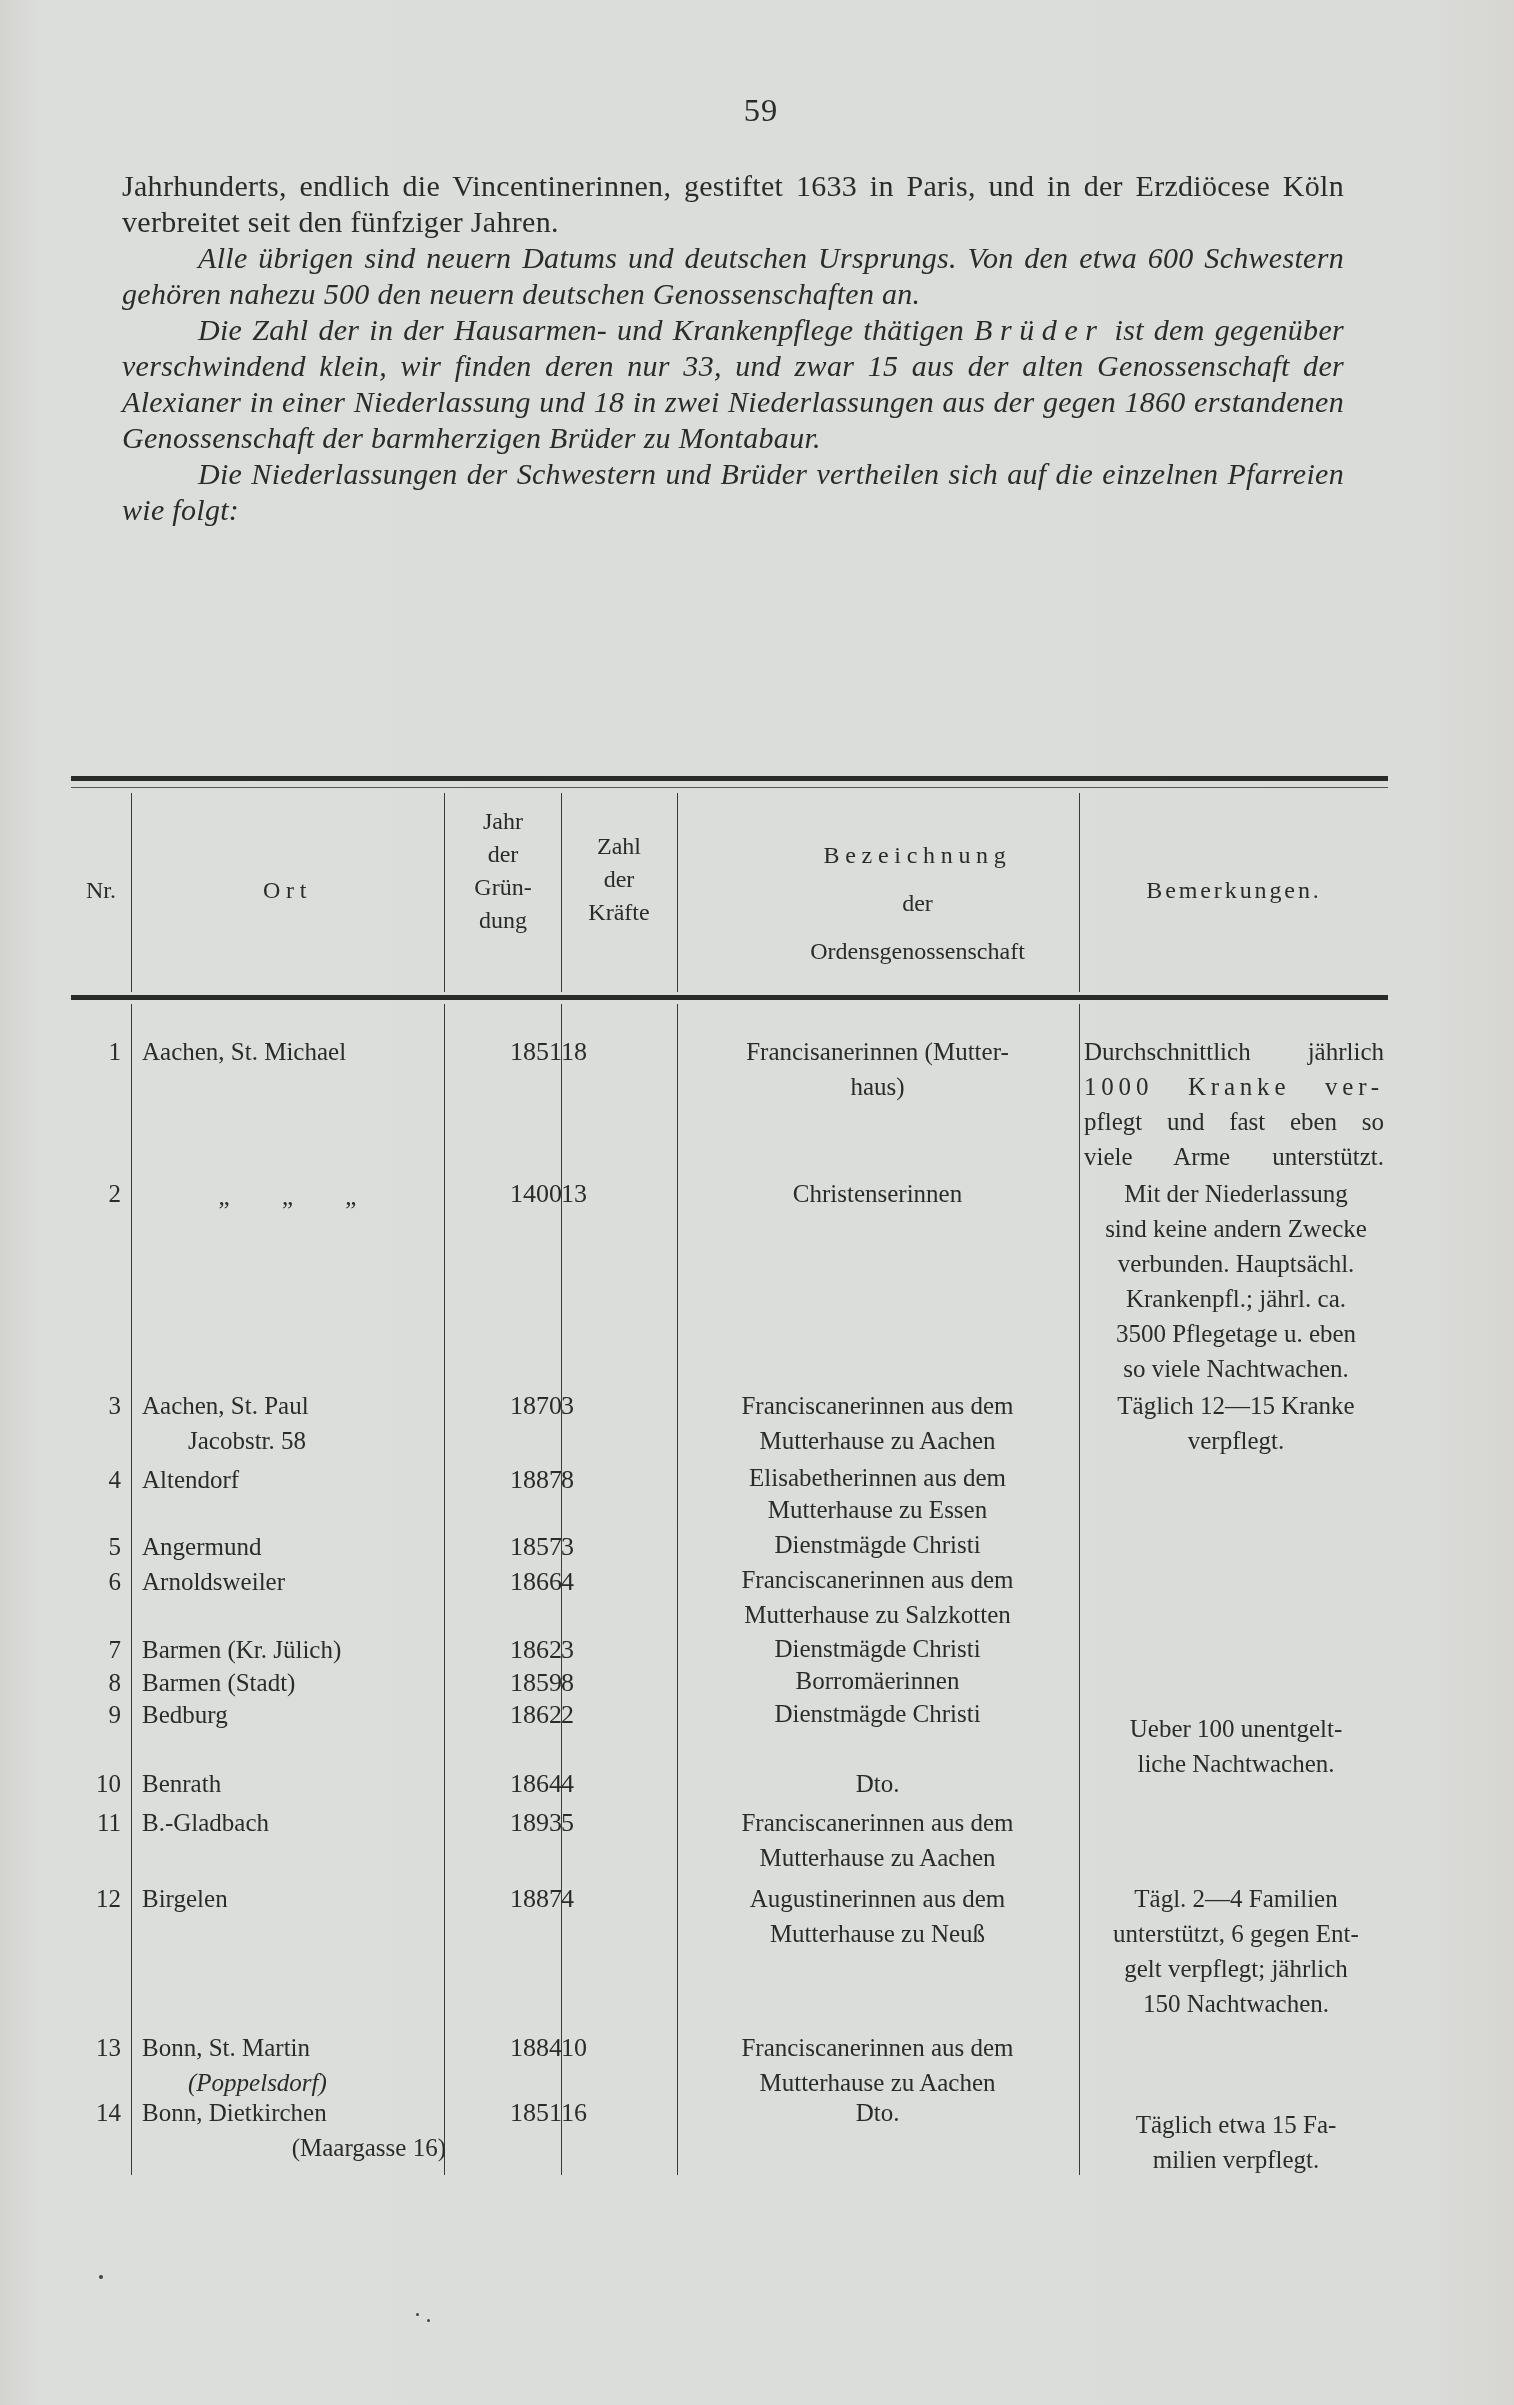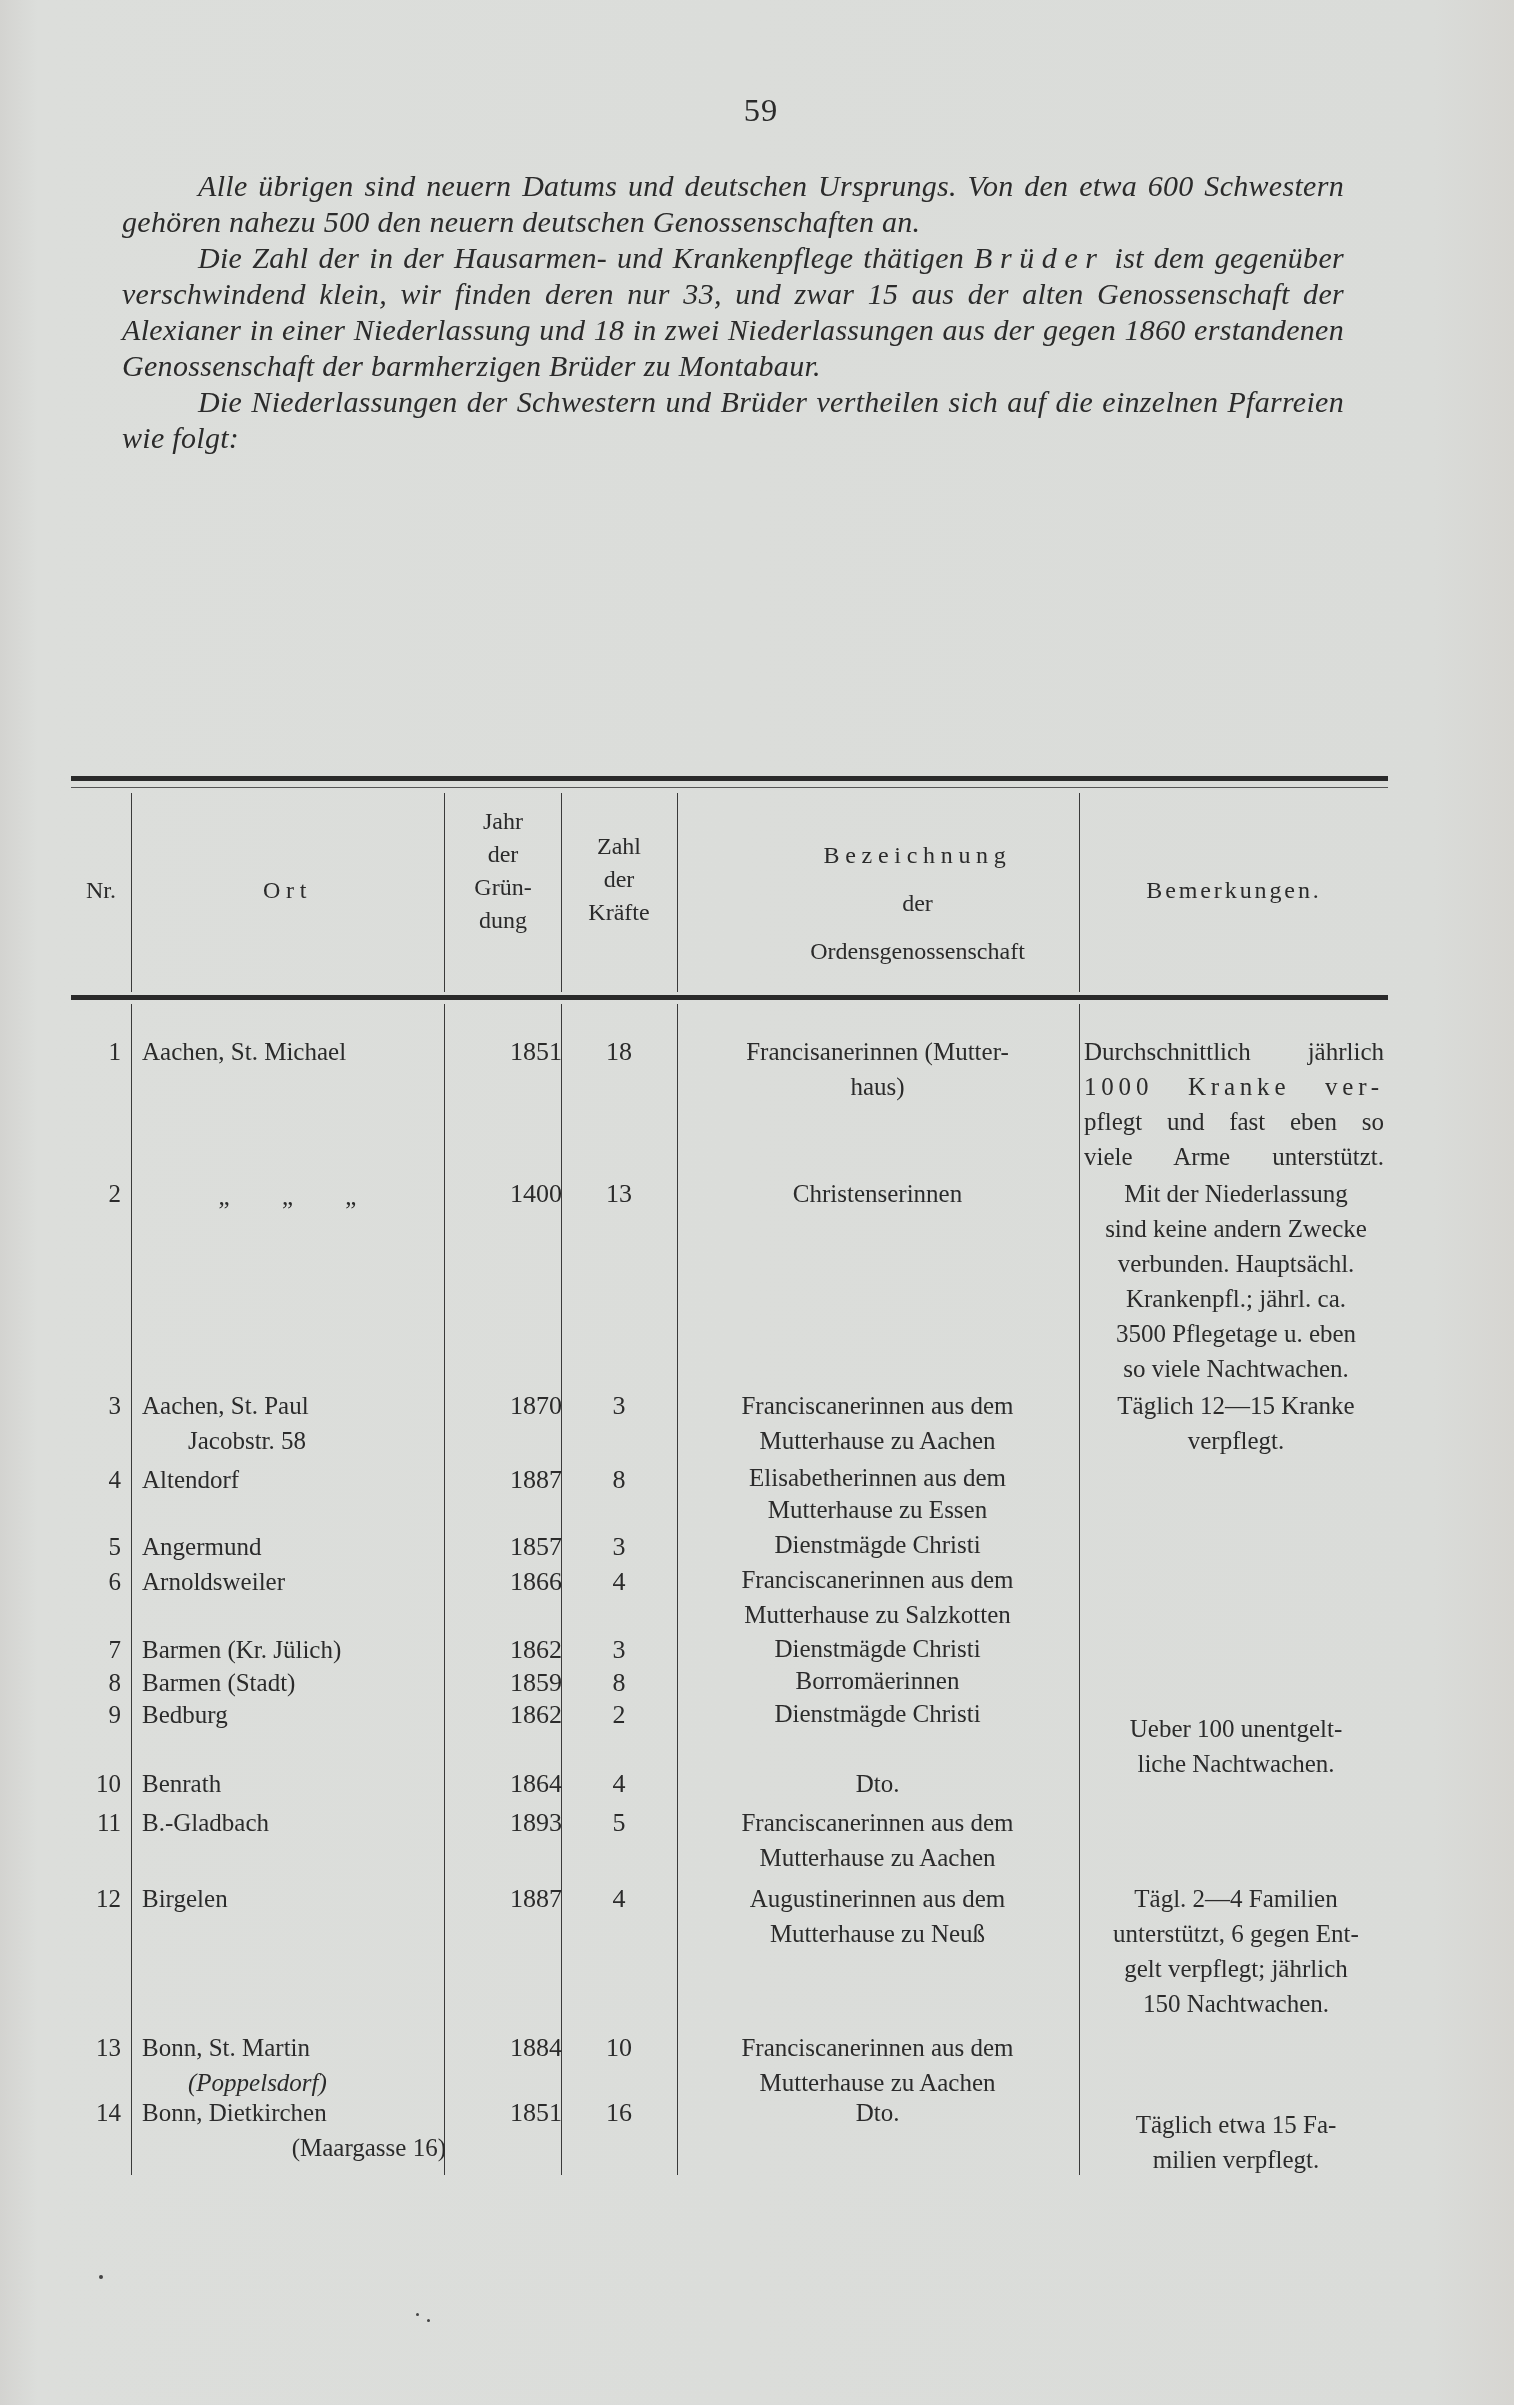--- a/index.html
+++ b/index.html
@@ -79,35 +79,36 @@
   }
   .th .wide { letter-spacing: 5.7px; }
   .cell {
     position: absolute;
     font-size: 25px;
     line-height: 35px;
   }
   .c-nr { left: 0; width: 50px; text-align: right; }
   .c-ort { left: 71px; width: 304px; text-align: left; }
   .c-jahr { left: 375px; width: 116px; text-align: right; font-size: 26px; }
-  .c-zahl { left: 490px; width: 116px; text-align: center; font-size: 26px; }
+  .c-zahl { left: 490px; width: 116px; text-align: left; font-size: 26px; }
   .c-bez { left: 606px; width: 401px; text-align: center; }
   .c-bem { left: 1013px; width: 304px; text-align: center; }
   .speck {
     position: absolute; width: 3.8px; height: 3.8px; border-radius: 1.9px; background: #444;
   }
 </style>
 </head>
 <body>
 
 <div class="page">
 
   <div class="page-number">59</div>
 
   <div class="prose">
+    <p>Jahrhunderts, endlich die Vincentinerinnen, gestiftet 1633 in Paris, und in der Erzdiöcese Köln verbreitet seit den fünfziger Jahren.</p>
     <p class="indent">Alle übrigen sind neuern Datums und deutschen Ursprungs. Von den etwa 600 Schwestern gehören nahezu 500 den neuern deutschen Genossenschaften an.</p>
     <p class="indent"><span>Die Zahl der in der Hausarmen- und Krankenpflege thätigen </span><span class="spaced">Brüder</span><span> ist dem gegenüber verschwindend klein, wir finden deren nur 33, und zwar 15 aus der alten Genossenschaft der Alexianer in einer Niederlassung und 18 in zwei Niederlassungen aus der gegen 1860 erstandenen Genossenschaft der barmherzigen Brüder zu Montabaur.</span></p>
     <p class="indent">Die Niederlassungen der Schwestern und Brüder vertheilen sich auf die einzelnen Pfarreien wie folgt:</p>
   </div>
 
   <div class="table">
     <div class="rule-top"></div>
     <div class="rule-top2"></div>
     <div class="rule-head"></div>
 

